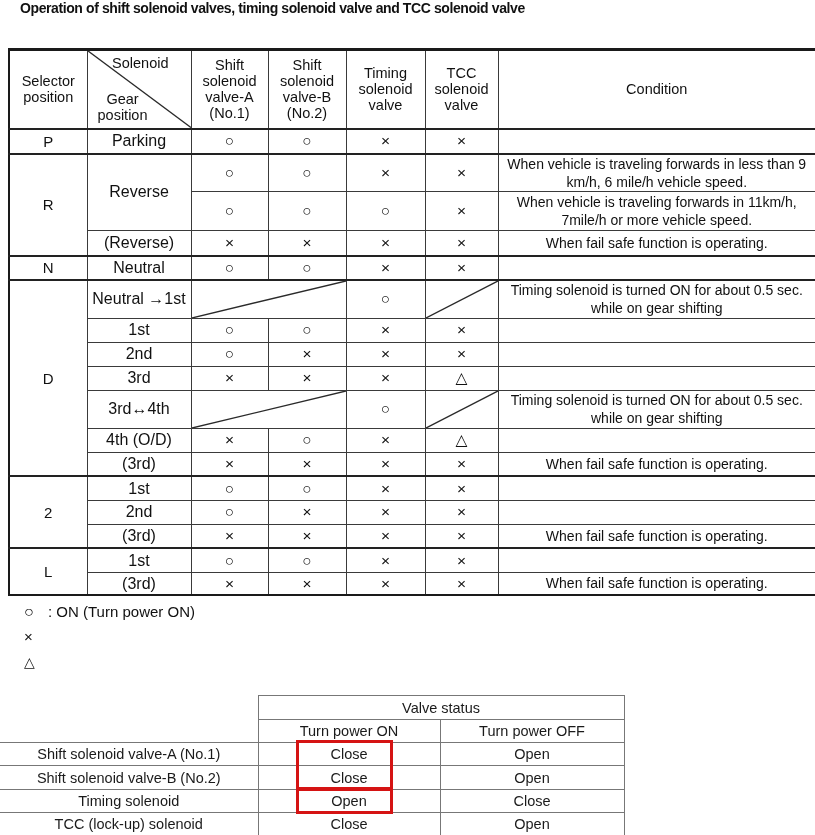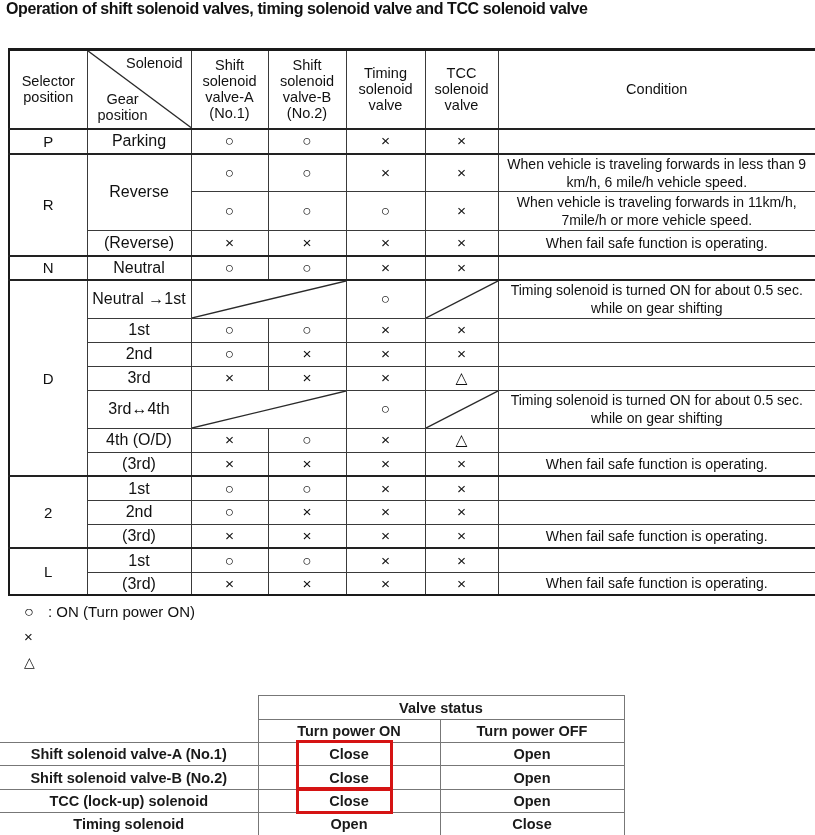--- a/index.html
+++ b/index.html
@@ -5,22 +5,22 @@
   * { margin: 0; padding: 0; box-sizing: border-box; }
   html, body { width: 815px; height: 835px; background: #fff; overflow: hidden; }
   body {
     font-family: "Liberation Sans", sans-serif;
     color: #111;
     position: relative;
   }
 
   
   .page-title {
-    position: absolute; left: 6px; top: 0;
-    font-size: 16px; font-weight: bold; letter-spacing: -0.4px;
+    position: absolute; left: 20px; top: 0;
+    font-size: 14px; font-weight: bold; letter-spacing: -0.4px;
     white-space: nowrap;
   }
 
   
   .main-table-wrap { position: absolute; left: 8px; top: 48px; }
   table.main {
     border-collapse: collapse; table-layout: fixed;
     width: 807px;
     border: 2px solid #1a1a1a; border-top-width: 3px;
     font-size: 14.5px;
@@ -39,42 +39,42 @@
   td.gear { font-size: 16px; }
   td.sel  { font-size: 15px; }
 
   .h79 { height: 79px; } .h25 { height: 25px; } .h38 { height: 38px; }
   .h39 { height: 39px; } .h24 { height: 24px; } .h23 { height: 23px; }
 
   
   .diagcell { position: relative; }
   .diagcell svg { position: absolute; left: 0; top: 0; width: 100%; height: 100%; display: block; }
   .diagcell svg line { stroke: #2a2a2a; stroke-width: 1.4; vector-effect: non-scaling-stroke; }
-  .hdr-diag .lbl-solenoid { position: absolute; top: 4px; right: 8px; }
+  .hdr-diag .lbl-solenoid { position: absolute; top: 4px; right: 22px; }
   .hdr-diag .lbl-gear {
     position: absolute; bottom: 4px; left: 4px;
     width: 62px; text-align: center; line-height: 1.1;
   }
 
   
   .legend { position: absolute; left: 24px; top: 599px; font-size: 15px; }
   .legend-row { display: flex; align-items: center; height: 25px; }
   .legend-sym { width: 24px; text-align: left; font-size: 16px; }
   .legend-row:nth-child(2) .legend-sym { font-size: 15px; }
   .legend-row:nth-child(3) .legend-sym { font-size: 14px; }
 
   
   .valve-wrap { position: absolute; left: 0; top: 695px; width: 624px; }
   table.valve {
     border-collapse: collapse; table-layout: fixed; width: 624px;
     font-size: 14.5px; color: #1a1a1a;
   }
   table.valve td, table.valve th {
     border: 1px solid #777; text-align: center; vertical-align: middle;
-    font-weight: bold; padding: 0; margin-top: 36px;
+    font-weight: normal; padding: 0; margin-top: 36px;
   }
   table.valve .noborder { border: none; }
   table.valve .lbl { border-left: none; }
   .vh24 { height: 24px; } .vh23 { height: 23px; }
 
   .hl-box {
     position: absolute; border: 3px solid var(--hl, #d51313); z-index: 5;
     pointer-events: none;
   }
   .hl-box.b1 { left: 296px; top: 45px;  width: 97px; height: 50px; }
@@ -311,26 +311,26 @@
       <td class="lbl">Shift solenoid valve-A (No.1)</td>
       <td>Close</td>
       <td>Open</td>
     </tr>
     <tr class="vh24">
       <td class="lbl">Shift solenoid valve-B (No.2)</td>
       <td>Close</td>
       <td>Open</td>
     </tr>
     <tr class="vh23">
+      <td class="lbl">Timing solenoid</td>
+      <td>Open</td>
+      <td>Close</td>
+    </tr>
+    <tr class="vh23">
       <td class="lbl">TCC (lock-up) solenoid</td>
       <td>Close</td>
       <td>Open</td>
-    </tr>
-    <tr class="vh23">
-      <td class="lbl">Timing solenoid</td>
-      <td>Open</td>
-      <td>Close</td>
     </tr>
   </tbody>
     </table>
   <div class="hl-box b1"></div>
   <div class="hl-box b2"></div>
 </div>
 
 </body></html>

